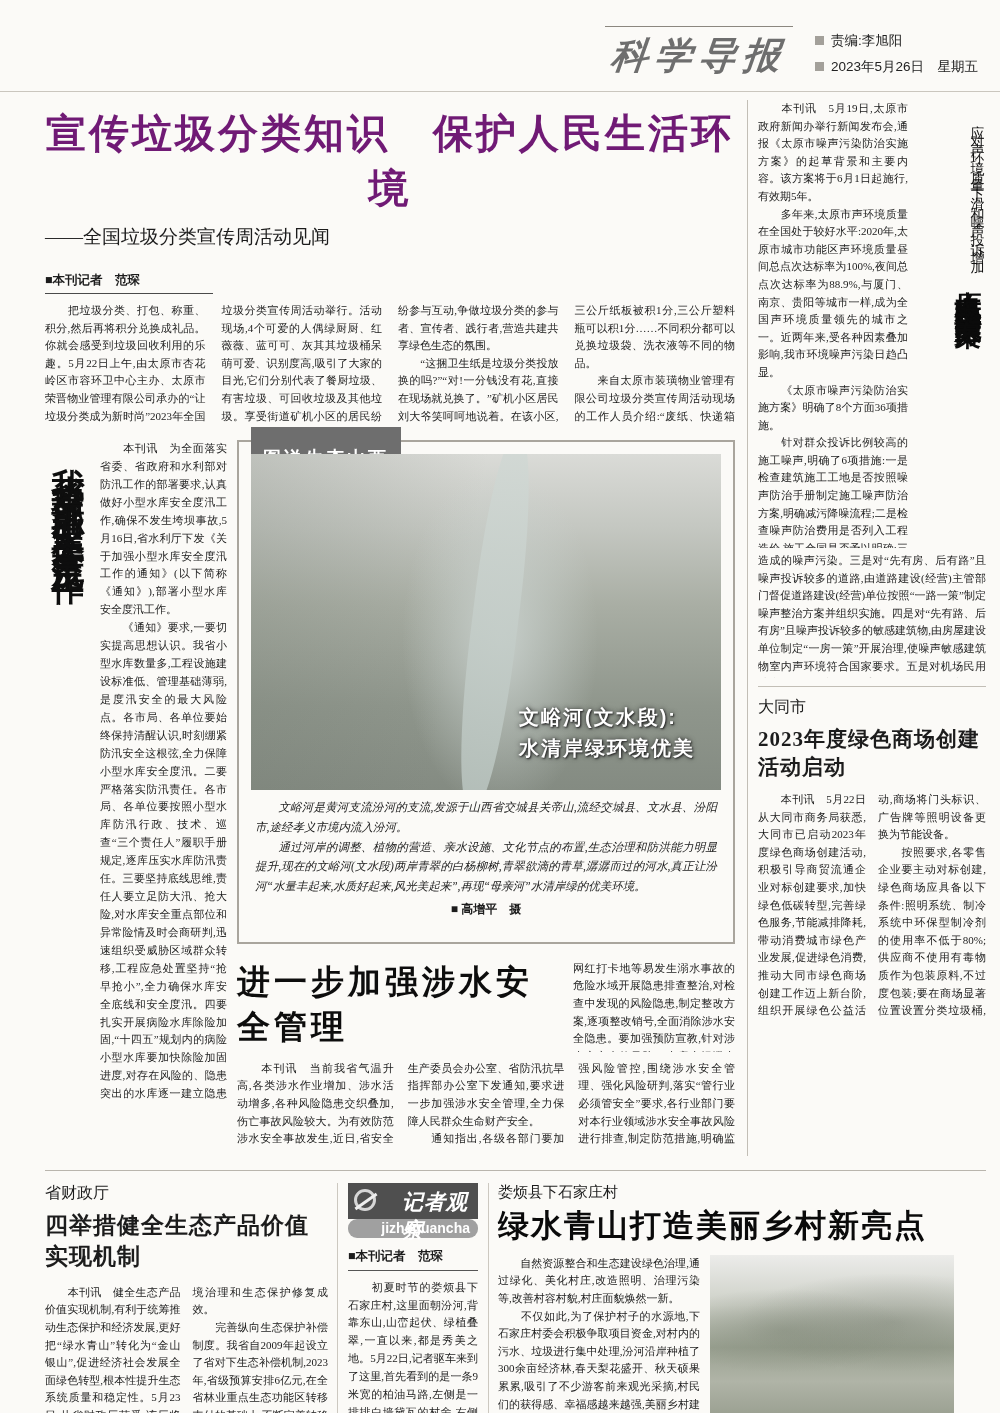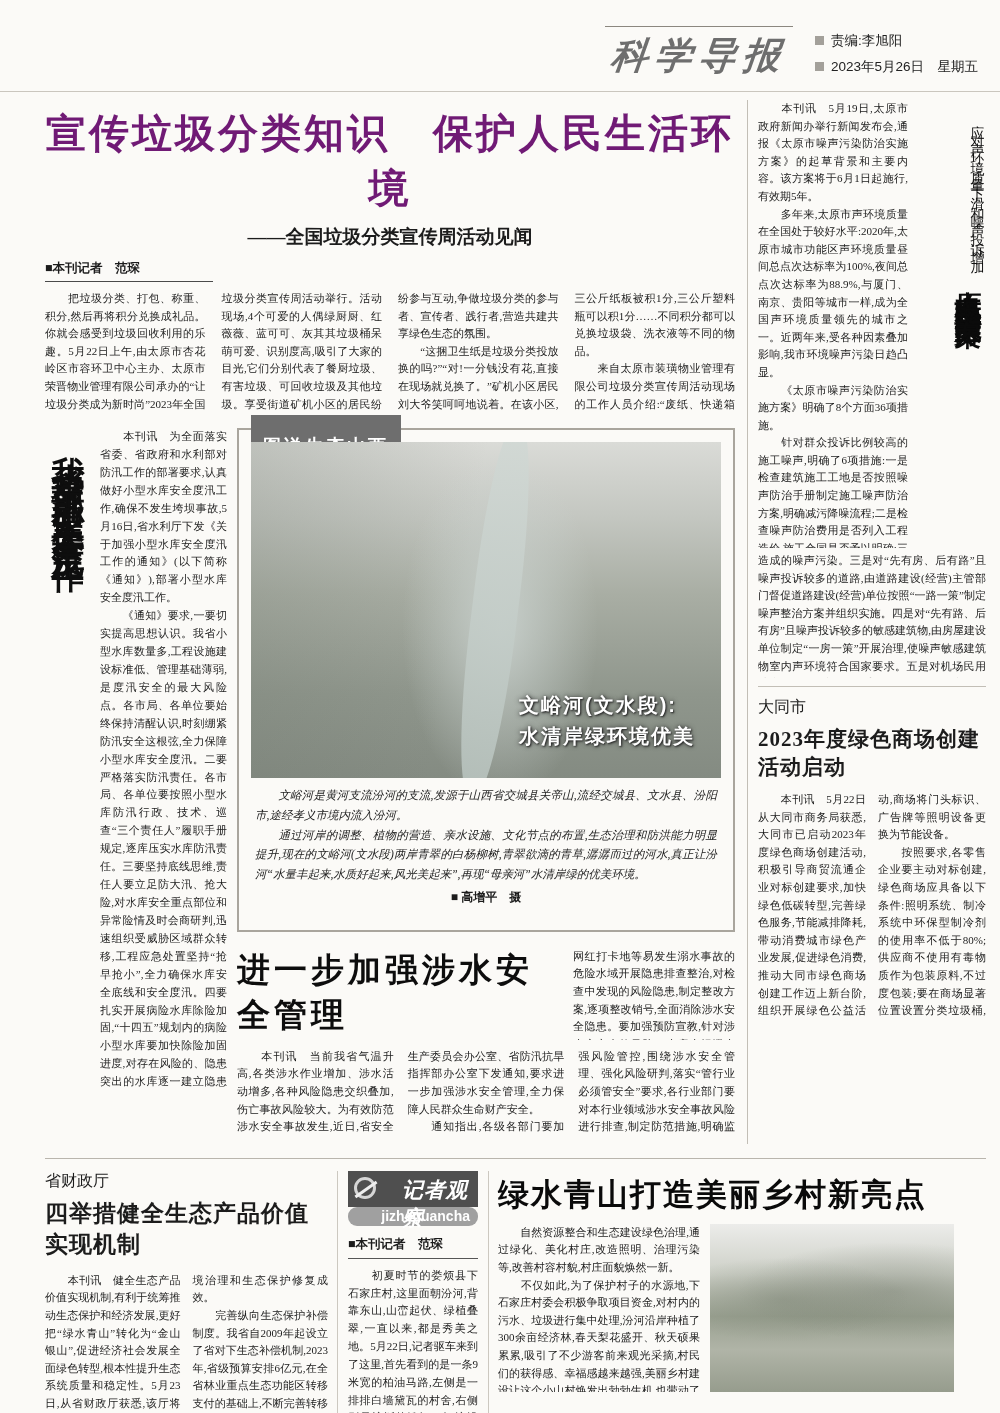--- a/index.html
+++ b/index.html
@@ -28,21 +28,21 @@
   .hdr-info { font-family:"Liberation Sans",sans-serif; font-size:13.5px; color:#222; line-height:1.9; }
   .bullet-sq { display:inline-block; width:9px; height:9px; background:#a3a09a; margin-right:7px; }
 
   
   .main { display:grid; grid-template-columns:690px 239px; column-gap:12px; padding:8px 14px 0 45px; }
   .right-col { border-left:1px solid #c2beb6; padding-left:10px; }
 
   
   .lead-headline { text-align:center; font-family:"Liberation Sans",sans-serif; font-weight:900;
                    font-size:40px; letter-spacing:3px; margin:6px 0 8px; color:#701a75; }
-  .lead-subtitle { text-align:center; font-size:19px; font-weight:bold; margin-bottom:8px; }
+  .lead-subtitle { font-size:19px; font-weight:normal; margin-bottom:20px; }
   .lead-byline { display:inline-block; width:168px; font-size:12.5px; font-weight:bold;
                  border-bottom:1.5px solid #4a4a4a; padding-bottom:4px; }
   .lead-body { margin-top:8px; column-count:4; column-gap:16px; font-size:11px; line-height:1.6;
                text-align:justify; height:126px; overflow:hidden; white-space:pre-line; }
 
   
   .mid { display:grid; grid-template-columns:188px 502px; margin-top:12px; }
   .reservoir { display:flex; gap:10px; height:662px; overflow:hidden; }
   .res-vh { writing-mode:vertical-rl; font-family:"Liberation Sans",sans-serif; font-weight:bold;
             font-size:33px; letter-spacing:7px; color:#0e0e0e; padding-top:2px; }
@@ -240,20 +240,21 @@
         <span class="obs-logo-cn">记者观察</span>
       </div>
       <div class="obs-pinyin">jizheguancha</div>
       <span class="obs-byline">■本刊记者　范琛</span>
       <div class="obs-body">　　初夏时节的娄烦县下石家庄村,这里面朝汾河,背靠东山,山峦起伏、绿植叠翠,一直以来,都是秀美之地。5月22日,记者驱车来到了这里,首先看到的是一条9米宽的柏油马路,左侧是一排排白墙黛瓦的村舍,右侧则是蜿蜒的汾河。河流沿岸,修葺一新的汉白玉护栏和8座凉亭给村子增添了几分乐趣……
 　　当记者来到村舍,首先印入眼帘的是干净整洁的街巷和排列整齐的农家小院,新建起的小广场成为了村民休闲的好去处,有的村民在这里悠闲散步、有的则坐在一起聊着家常。
 　　曾经的下石家庄村,是出了名的脏乱差村庄,晴天一身土、雨天一身泥。近年来,村“两委”理清了发展路子,下大力气改善人居环境,整治村容村貌,如今的下石家庄村,成为汾河岸边一道亮丽的新风景。(邵康)</div>
     </div>
 
     <div>
+      <div class="vil-kicker">娄烦县下石家庄村</div>
       <div class="vil-headline">绿水青山打造美丽乡村新亮点</div>
       <div class="vil-top">
         <div class="vil-top-text">　　自然资源整合和生态建设绿色治理,通过绿化、美化村庄,改造照明、治理污染等,改善村容村貌,村庄面貌焕然一新。
 　　不仅如此,为了保护村子的水源地,下石家庄村委会积极争取项目资金,对村内的污水、垃圾进行集中处理,汾河沿岸种植了300余亩经济林,春天梨花盛开、秋天硕果累累,吸引了不少游客前来观光采摘,村民们的获得感、幸福感越来越强,美丽乡村建设让这个小山村焕发出勃勃生机,也带动了村子</div>
         <div class="vil-photo"></div>
       </div>
 
     </div>
   </div>
 

